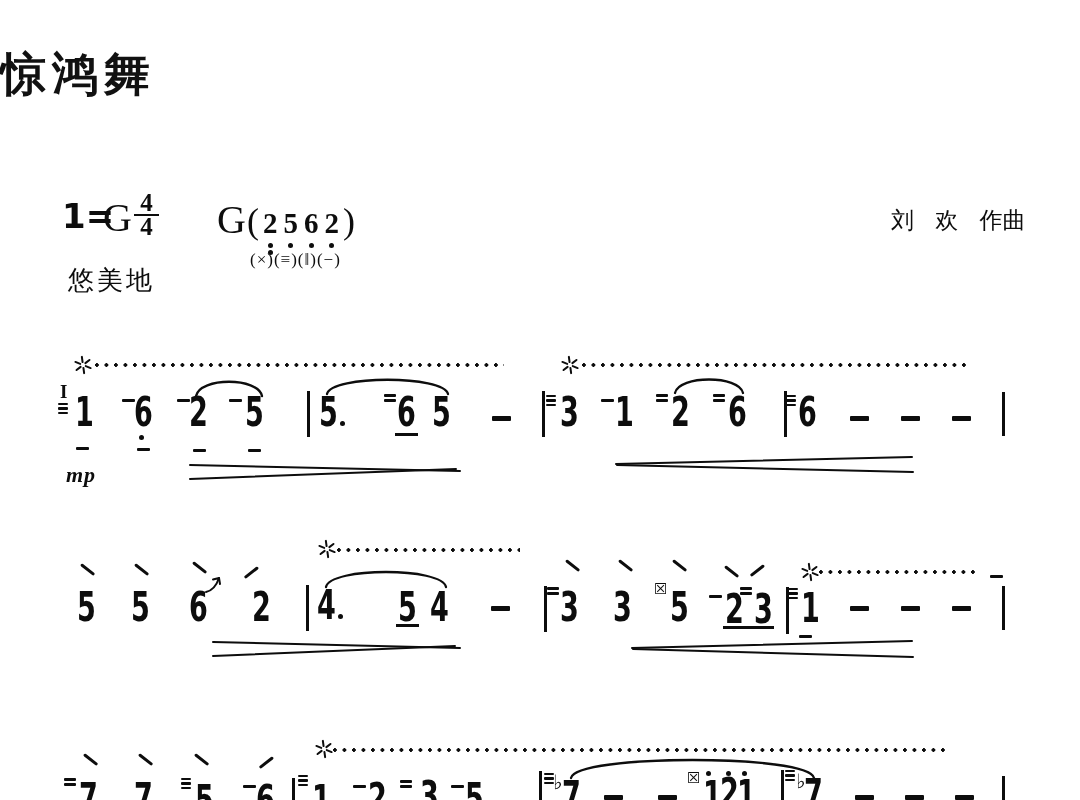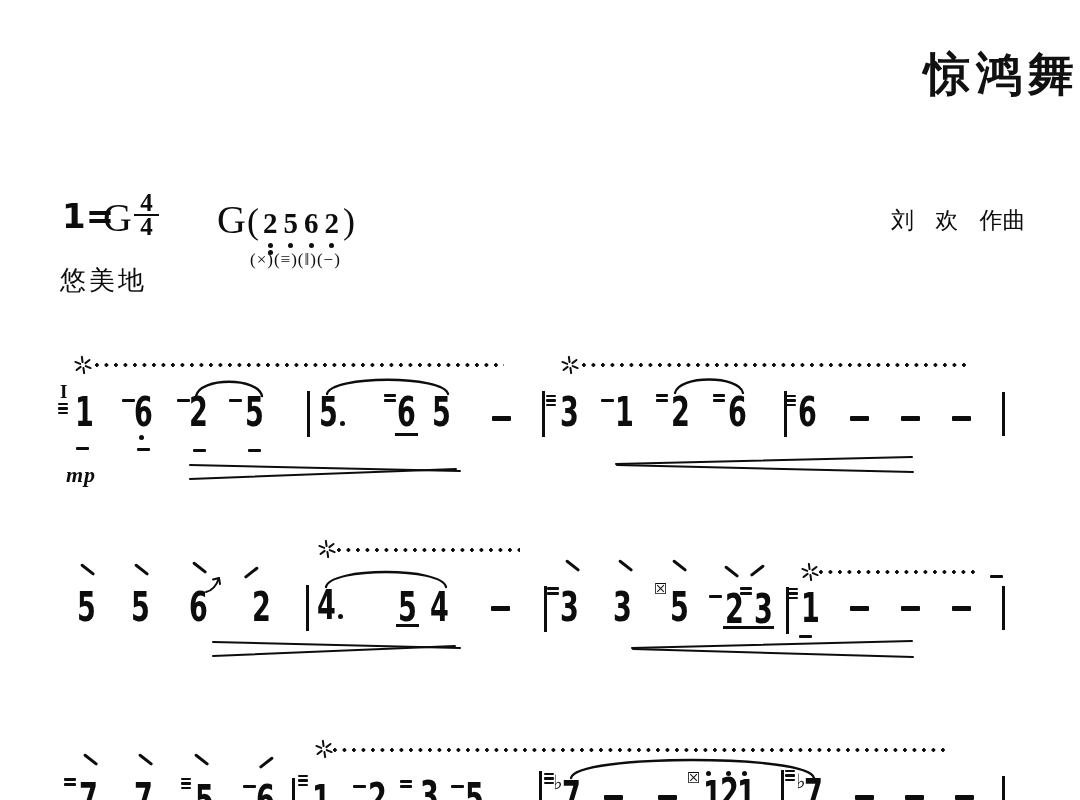--- a/index.html
+++ b/index.html
@@ -1,33 +1,33 @@
 <!DOCTYPE html>
 <html><head>
 <meta charset="utf-8">
 <style>
   html,body{margin:0;padding:0}
   body{width:1080px;height:800px;overflow:hidden;background:#fff;position:relative;
        font-family:"DejaVu Sans",sans-serif;color:#0d0d0d}
-  .title{position:absolute;left:0;right:0;top:44px;text-align:right;
+  .title{position:absolute;left:0;right:0;top:44px;text-align:left;
          font:700 46px "DejaVu Sans",sans-serif;letter-spacing:6px;color:#111}
   .k1{position:absolute;left:62px;top:196px;font:700 34px "DejaVu Sans",sans-serif}
   .kg{position:absolute;left:103px;top:194px;font:400 40px "Liberation Serif",serif}
   .frac{position:absolute;left:134px;top:194px;display:flex;flex-direction:column;align-items:center}
   .frac b{font:700 25px "Liberation Serif",serif;line-height:18px}
   .frac i{display:block;width:25px;height:2.5px;background:#0d0d0d;margin:1.5px 0}
   .tuning{position:absolute;left:217px;top:196px;display:flex;align-items:baseline}
   .tuning .pfx{font:400 40px "Liberation Serif",serif}
   .tuning .par{font:400 36px "Liberation Serif",serif;padding:0 1px}
   .tn{position:relative;display:inline-block;font:700 29px "Liberation Serif",serif;margin:0 3px}
   .tn s{position:absolute;left:50%;margin-left:-2.5px;width:5px;height:5px;border-radius:50%;
         background:#0d0d0d;text-decoration:none}
   .strsym{position:absolute;left:250px;top:250px;font:400 17px "Liberation Serif","DejaVu Sans",serif;
           letter-spacing:1px}
-  .tempo{position:absolute;left:60px;top:263px;font:400 26px "DejaVu Sans",sans-serif;letter-spacing:3px}
+  .tempo{position:absolute;left:68px;top:263px;font:400 26px "DejaVu Sans",sans-serif;letter-spacing:3px}
   .composer{position:absolute;left:891px;top:205px;font:400 23px "DejaVu Sans",sans-serif;word-spacing:14px}
   .score{position:absolute;left:0;top:0;width:1080px;height:800px}
   #ov{position:absolute;left:0;top:0}
   .digit{position:absolute;font:700 41px "DejaVu Sans",sans-serif;line-height:1;
          transform:scaleX(.66);transform-origin:0 0}
   .smark{position:absolute;display:flex;flex-direction:column}
   .smark i{display:block;background:#0d0d0d;border-radius:1px}
   .bd{position:absolute;width:19px;height:5px;background:#0d0d0d;border-radius:1px}
   .bar{position:absolute;width:2.6px;background:#0d0d0d}
   .ul{position:absolute;height:2.6px;background:#0d0d0d}

